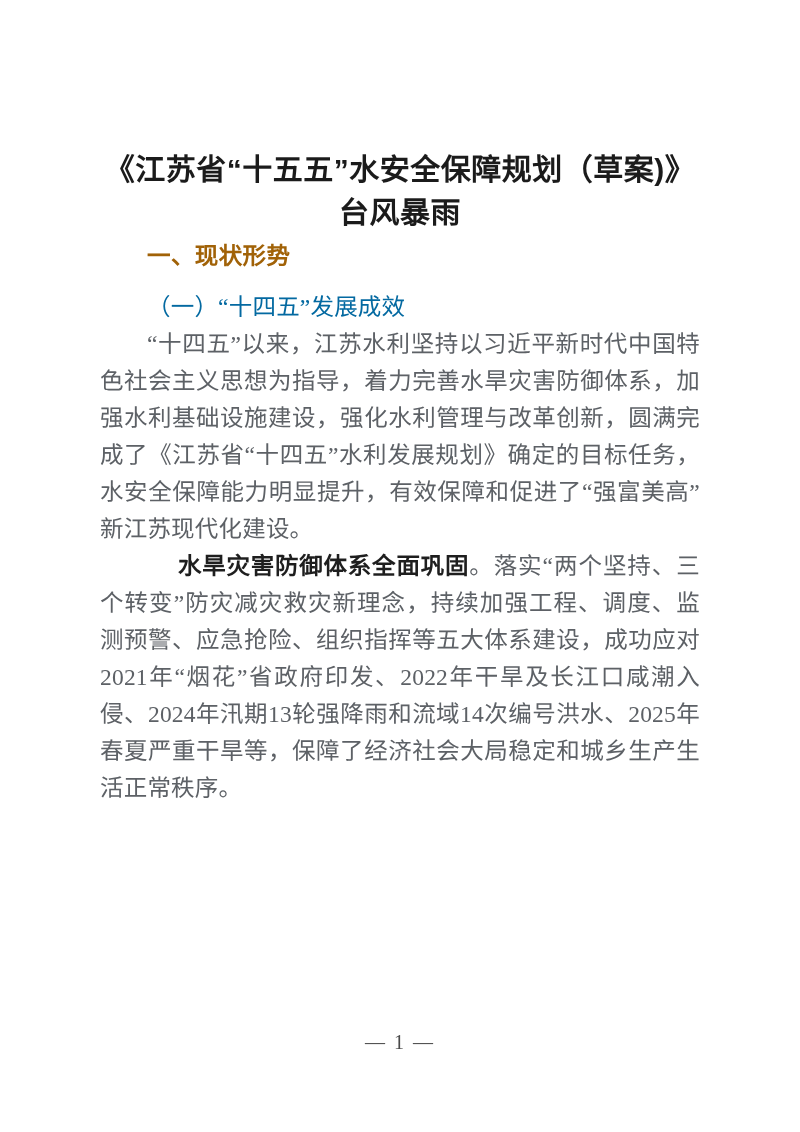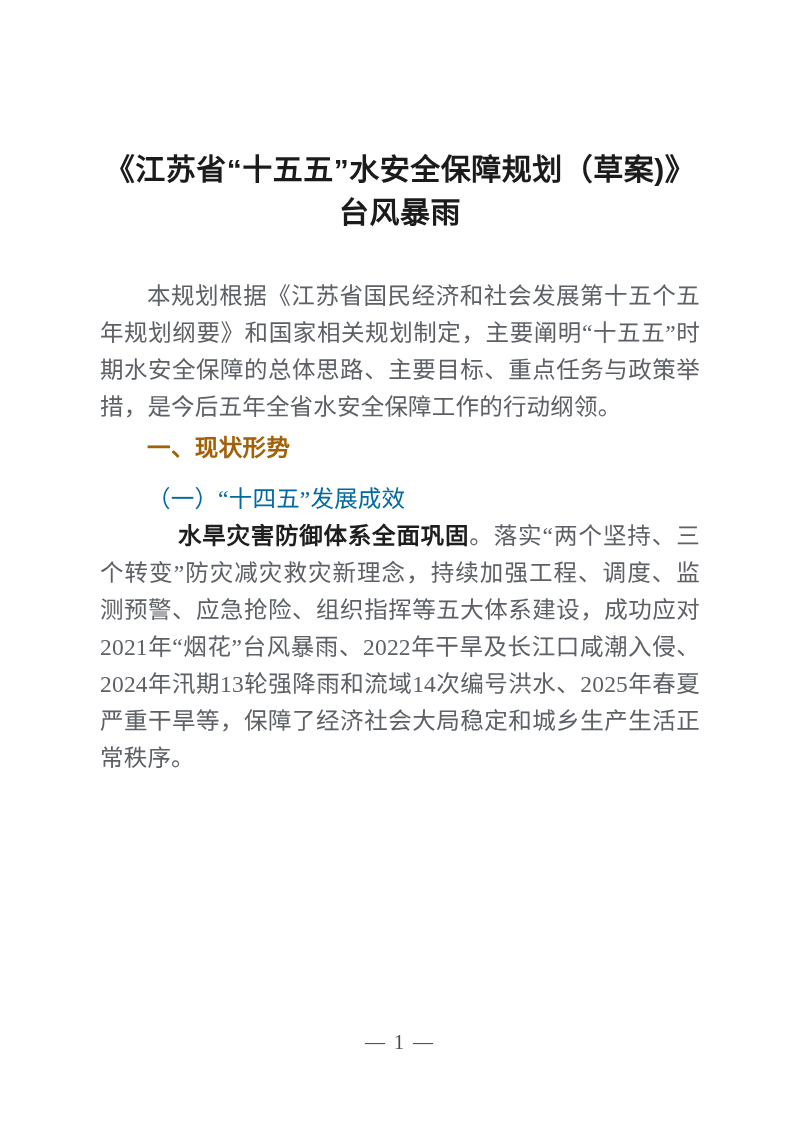--- a/index.html
+++ b/index.html
@@ -107,29 +107,29 @@
 
 <div class="page">
 
   <div class="content">
 
     <h1 class="doc-title">
       <span class="title-line">《江苏省“十五五”水安全保障规划（草案)》</span>
       <span class="title-line">台风暴雨</span>
     </h1>
 
-    <p class="para first-para">本规划根据《江苏省国民经济和社会发展第十五个五年规划纲要》和国家相关规划制定，主要阐明“十五五”时期水安全保障的总体思路、主要目标、重点任务与政策举措，是今后五年全省水安全保障工作的行动纲领。</p>
 
     <p class="h1">一、现状形势</p>
 
     <p class="h2">（一）“十四五”发展成效</p>
 
+    <p class="para tight">“十四五”以来，江苏水利坚持以习近平新时代中国特色社会主义思想为指导，着力完善水旱灾害防御体系，加强水利基础设施建设，强化水利管理与改革创新，圆满完成了《江苏省“十四五”水利发展规划》确定的目标任务，水安全保障能力明显提升，有效保障和促进了“强富美高”新江苏现代化建设。</p>
 
     <p class="para tight">
-      <span class="lead">水旱灾害防御体系全面巩固</span><span>。落实“两个坚持、三个转变”防灾减灾救灾新理念，持续加强工程、调度、监测预警、应急抢险、组织指挥等五大体系建设，成功应对2021年“烟花”台风暴雨、2022年干旱及长江口咸潮入侵、2024年汛期13轮强降雨和流域14次编号洪水、2025年春夏严重干旱等，保障了经济社会大局稳定和城乡生产生活正常秩序。</span>
+      <span class="lead">水旱灾害防御体系全面巩固</span><span>。落实“两个坚持、三个转变”防灾减灾救灾新理念，持续加强工程、调度、监测预警、应急抢险、组织指挥等五大体系建设，成功应对2021年“烟花”省政府印发、2022年干旱及长江口咸潮入侵、2024年汛期13轮强降雨和流域14次编号洪水、2025年春夏严重干旱等，保障了经济社会大局稳定和城乡生产生活正常秩序。</span>
     </p>
 
 
   </div>
 
   <div class="page-footer">— 1 —</div>
 
 </div>
 
 </body></html>

